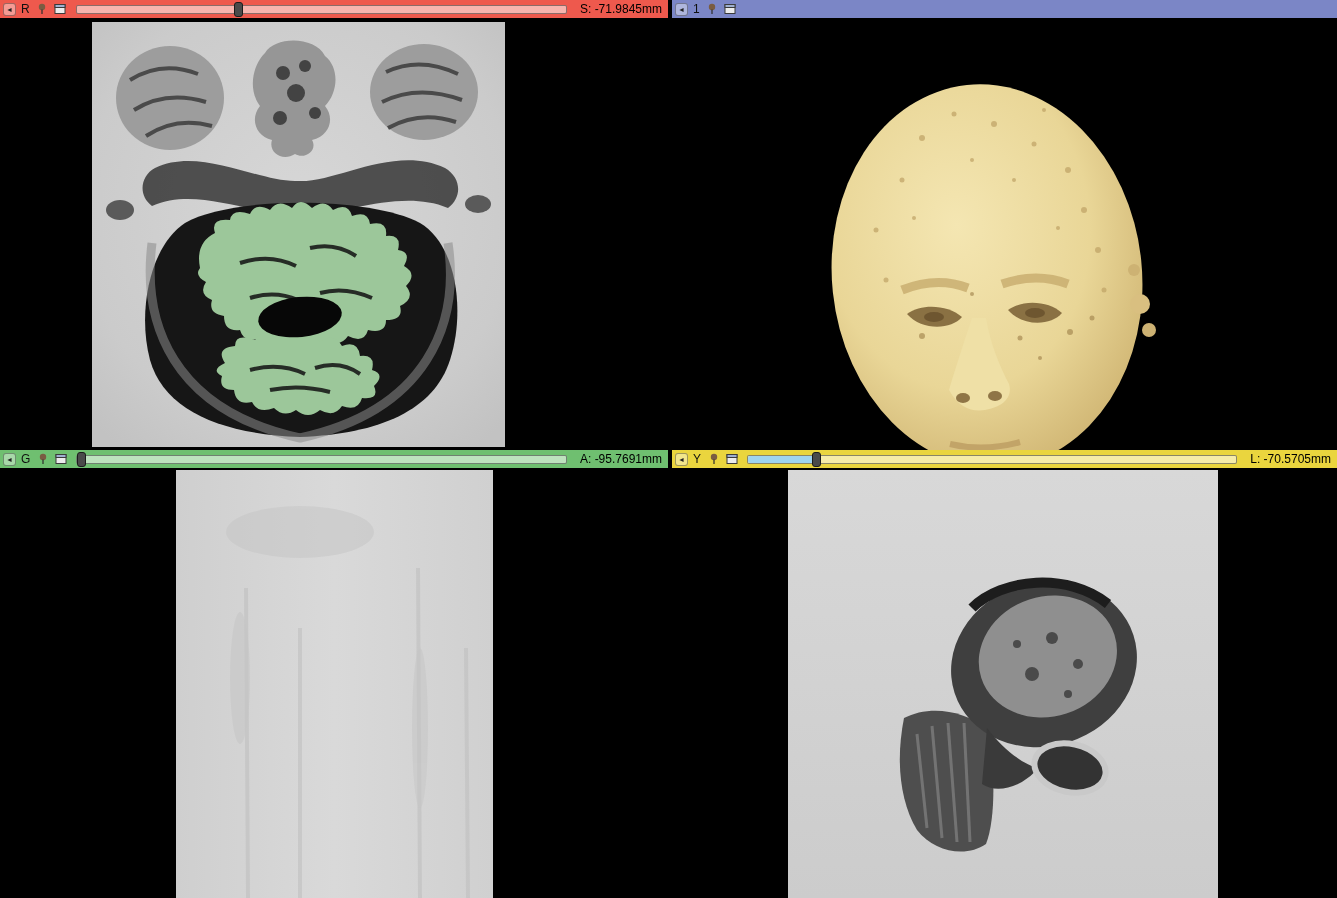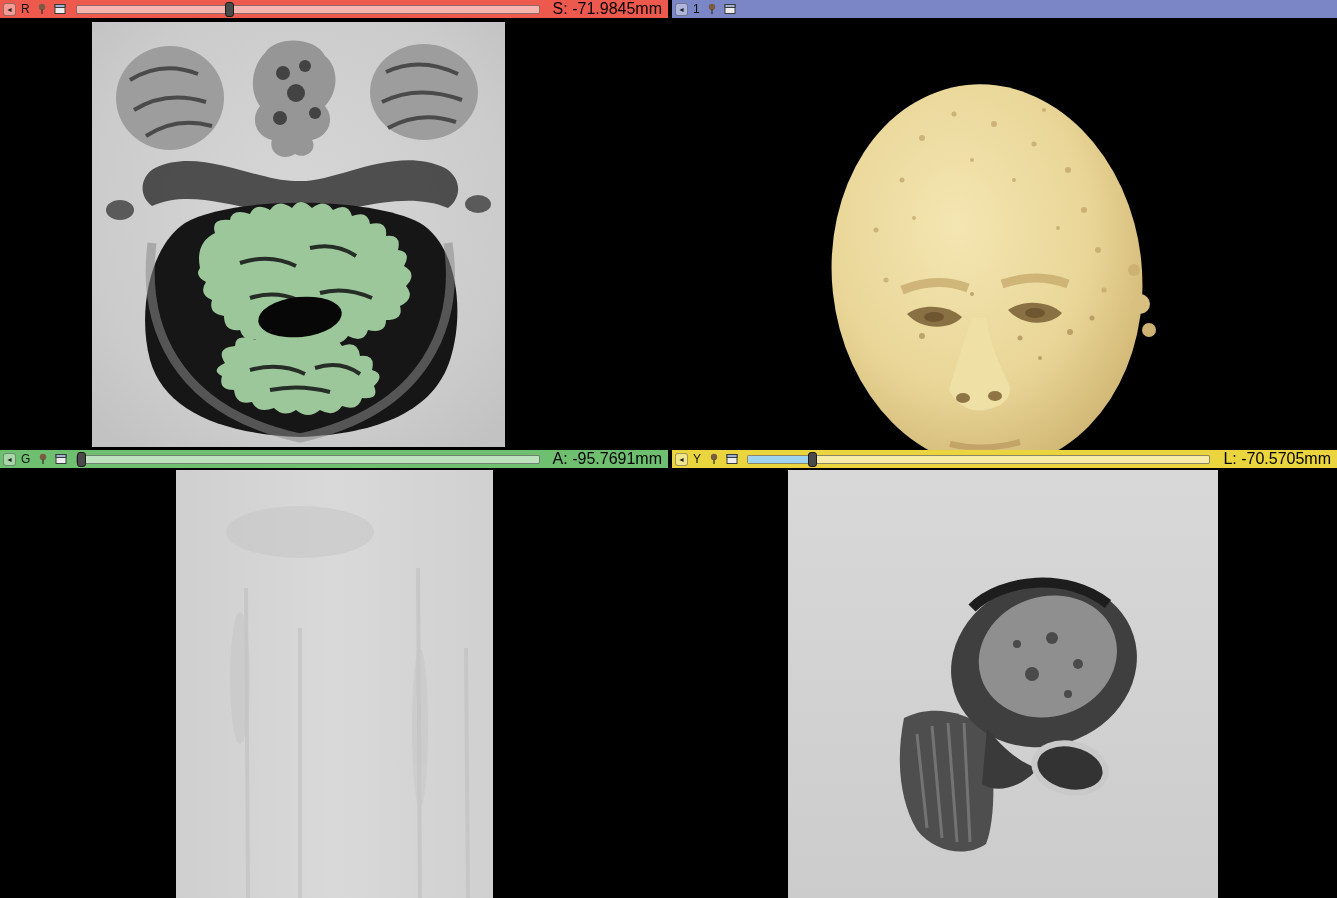--- a/index.html
+++ b/index.html
@@ -25,21 +25,21 @@
   .icon-btn { width:15px; height:15px; display:flex; align-items:center; justify-content:center;
     background:transparent; border:none; padding:0; cursor:pointer; flex:0 0 auto; }
 
   .slider { position:relative; flex:1 1 auto; height:14px; margin:0 5px; }
   .groove { position:absolute; left:0; right:0; top:3px; height:9px;
     background:rgba(255,255,255,0.55); border:1px solid rgba(50,50,50,0.55); border-radius:2px; }
   .fill { position:absolute; left:1px; top:4px; height:7px; background:#9fd4f0; border-radius:2px; }
   .handle { position:absolute; top:0; width:9px; height:15px; background:#4a4a4a;
     border:1px solid #1b1b1b; border-radius:3px; }
 
-  .coord { font-size:16px; color:#000; white-space:nowrap; padding:0 3px 0 5px; flex:0 0 auto; }
+  .coord { font-size:12px; color:#000; white-space:nowrap; padding:0 3px 0 5px; flex:0 0 auto; }
   .spacer { flex:1 1 auto; }
 
   .canvas { width:100%; background:#000; overflow:hidden; }
   .canvas-top { height:432px; }
   .canvas-bottom { height:430px; }
   svg.scene { display:block; }
 </style>
 </head>
 <body>
 

